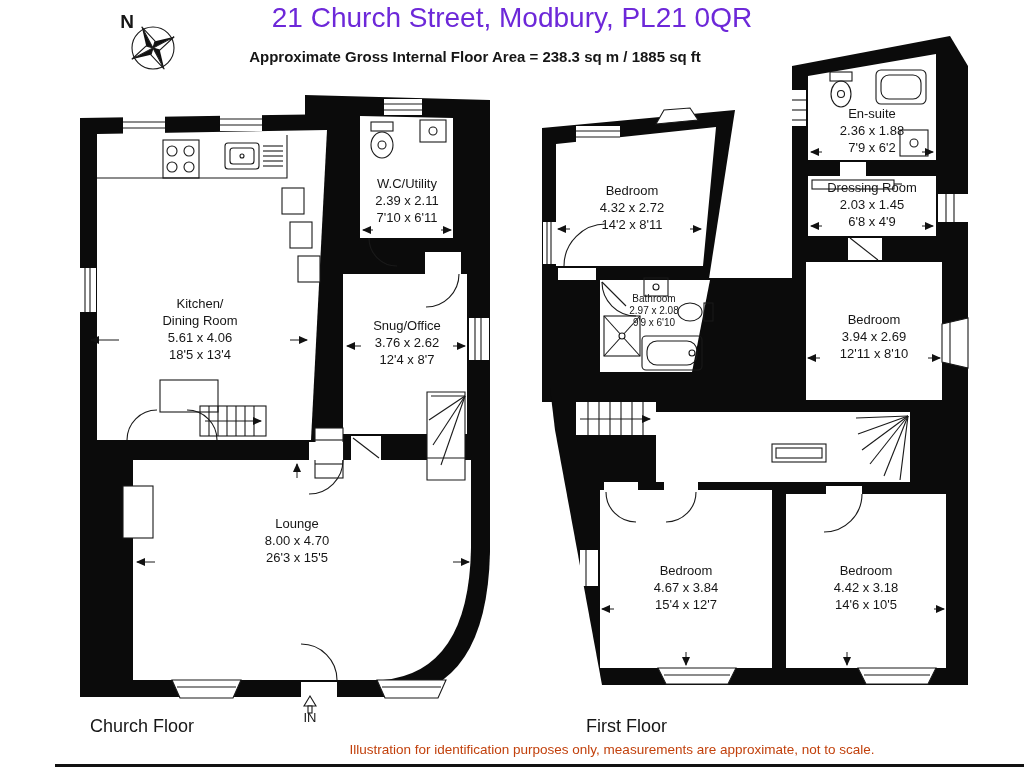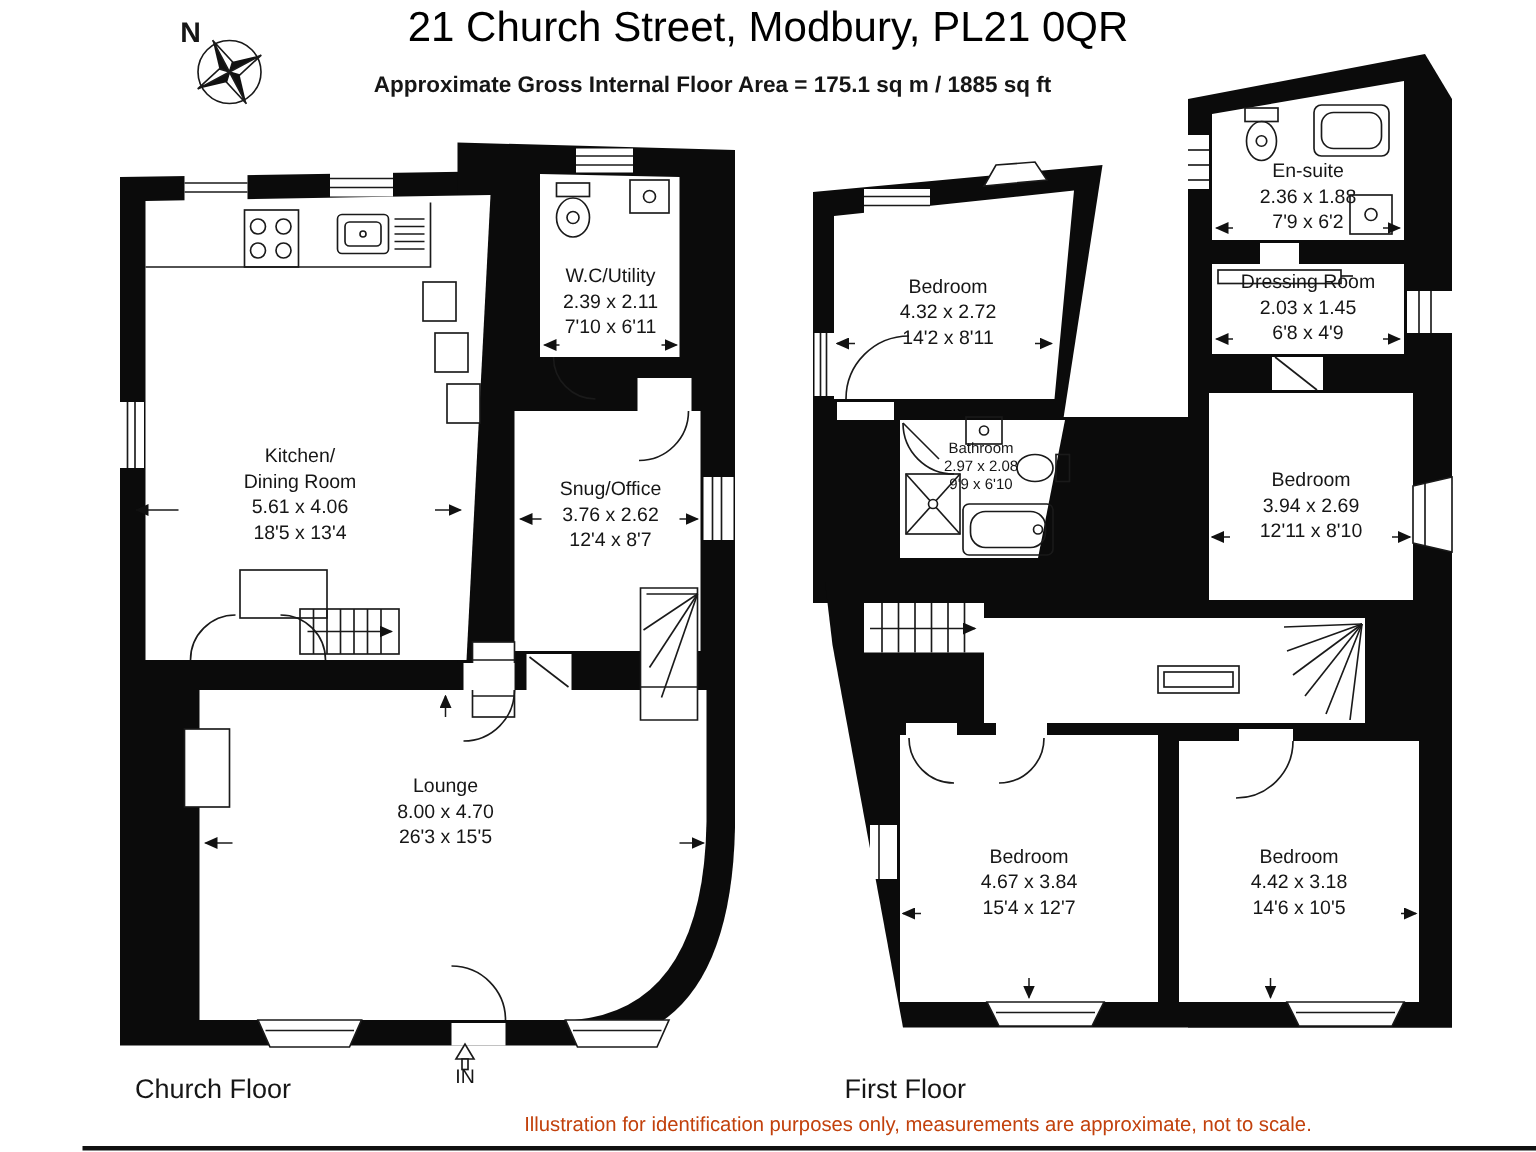--- a/index.html
+++ b/index.html
@@ -1,24 +1,24 @@
 <!DOCTYPE html>
 <html><head>
 <meta charset="utf-8">
 <style>
   html,body{margin:0;padding:0;background:#ffffff;}
   #page{position:relative;width:1024px;height:768px;background:#ffffff;overflow:hidden;
         font-family:"Liberation Sans",sans-serif;color:#111;}
   .title{position:absolute;top:2px;left:0;width:1024px;text-align:center;
-         font-size:28px;font-weight:400;color:#000000;}
+         font-size:28px;font-weight:400;color:#6d28d9;}
   .subtitle{position:absolute;top:48px;left:0;width:950px;text-align:center;
             font-size:15px;font-weight:700;color:#161616;}
   .floor-label{position:absolute;font-size:18px;font-weight:400;color:#161616;}
   #gf-label{left:90px;top:716px;}
-  #ff-label{left:563px;top:716px;}
+  #ff-label{left:586px;top:716px;}
   .disclaimer{position:absolute;top:742px;left:200px;width:824px;text-align:center;
               font-size:13.5px;color:#c2410c;}
   .bottom-line{position:absolute;left:55px;top:764px;width:969px;height:3px;background:#111;}
   svg{position:absolute;}
   #compass-svg{left:105px;top:4px;}
   #gf-svg{left:75px;top:90px;}
   #ff-svg{left:540px;top:30px;}
   .wall{fill:#0b0b0b;stroke:none;}
   .room{fill:#ffffff;stroke:none;}
   .thin{fill:none;stroke:#1a1a1a;stroke-width:1.1;}
@@ -28,21 +28,21 @@
   .ntext{font-family:"Liberation Sans",sans-serif;font-size:19px;font-weight:700;fill:#161616;text-anchor:middle;}
   .intext{font-family:"Liberation Sans",sans-serif;font-size:13px;fill:#161616;text-anchor:middle;}
   .dim{stroke:#1a1a1a;stroke-width:1;}
 </style>
 </head>
 <body>
 
 <div id="page">
 
   <div class="title">21 Church Street, Modbury, PL21 0QR</div>
-  <div class="subtitle">Approximate Gross Internal Floor Area  = 175.1 sq m / 1885 sq ft</div>
+  <div class="subtitle">Approximate Gross Internal Floor Area  = 238.3 sq m / 1885 sq ft</div>
 
   <svg id="compass-svg" width="90" height="80" viewBox="0 0 90 80">
     <text class="ntext" x="22" y="24">N</text>
     <circle cx="48" cy="44" r="21" class="thin"></circle>
     <g transform="rotate(-28 48 44)">
       <polygon points="48,20 48,44 43,39" fill="#111"></polygon>
       <polygon points="48,20 48,44 53,39" class="thinf"></polygon>
       <polygon points="72,44 48,44 53,39" fill="#111"></polygon>
       <polygon points="72,44 48,44 53,49" class="thinf"></polygon>
       <polygon points="48,68 48,44 53,49" fill="#111"></polygon>

